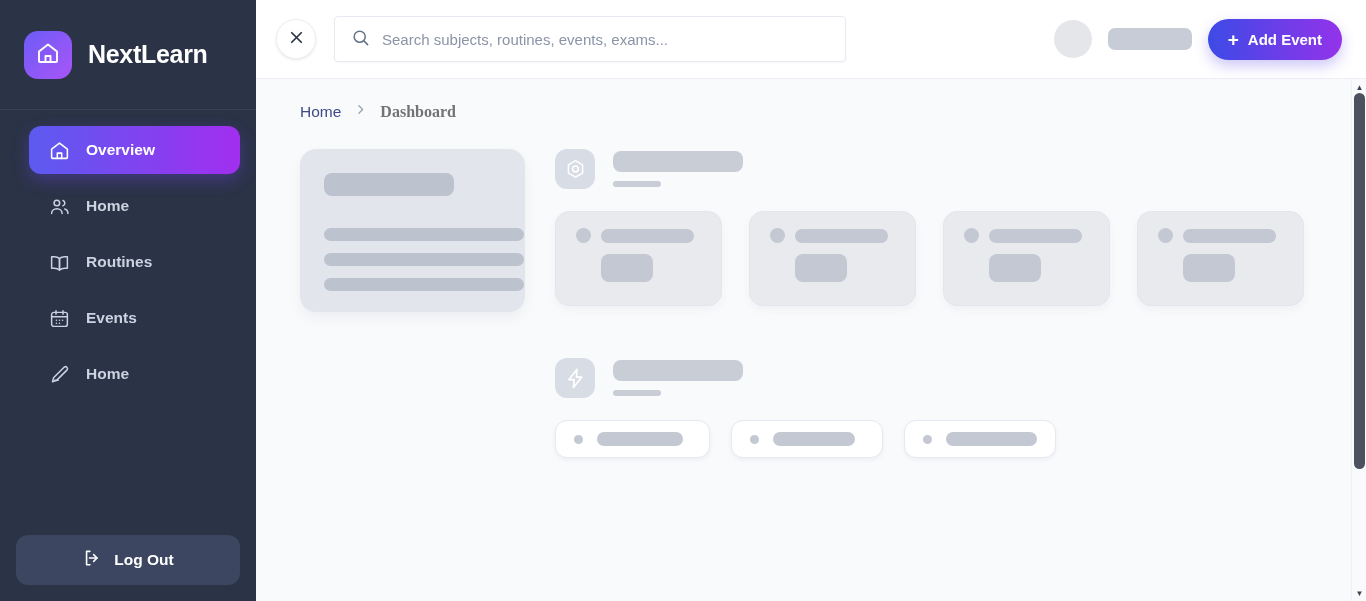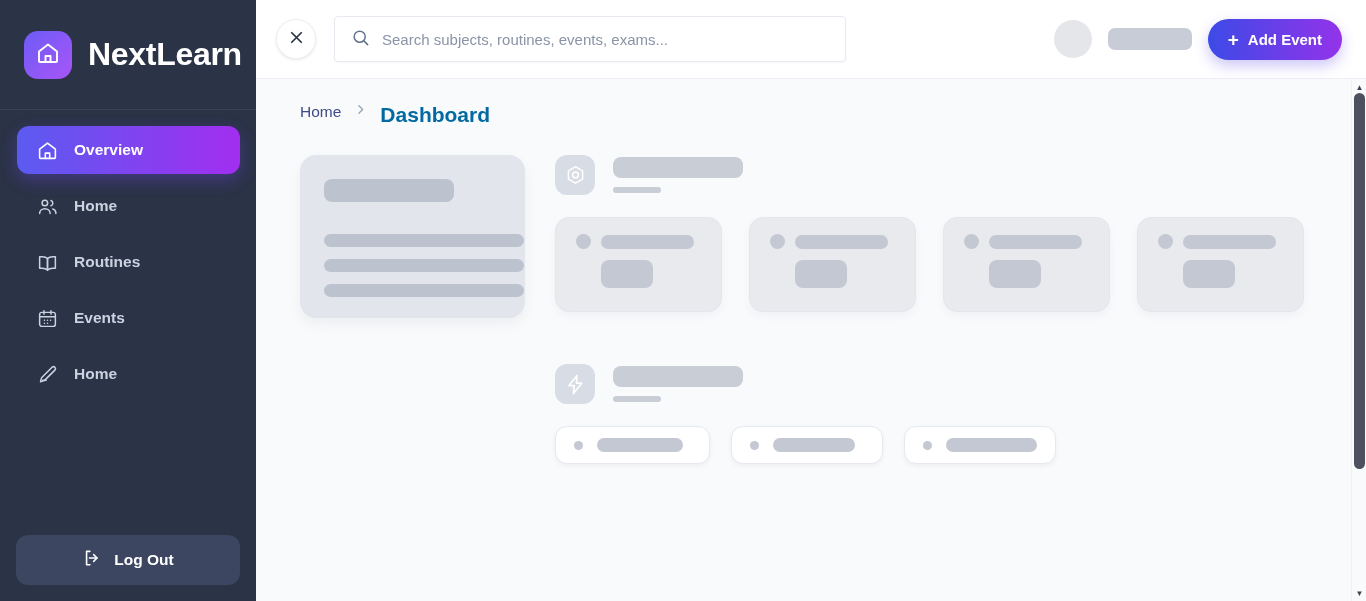--- a/index.html
+++ b/index.html
@@ -27,23 +27,23 @@
     gap: 16px;
     border-bottom: 1px solid #3a4258;
   }
   .brand-logo {
     width: 48px; height: 48px; border-radius: 14px;
     background: linear-gradient(135deg, #6d5cf6 0%, #a855f7 100%);
     display: flex; align-items: center; justify-content: center;
     flex: 0 0 48px;
   }
   .brand-name {
-    color: #ffffff; font-size: 32px; font-weight: bold; letter-spacing: -0.3px;
-  }
-  .nav { padding: 16px 16px 0 17px; flex: 1 1 auto; }
+    color: #ffffff; font-size: 25px; font-weight: bold; letter-spacing: -0.3px;
+  }
+  .nav { padding: 16px 16px 0 29px; flex: 1 1 auto; }
   .nav-item {
     display: flex; align-items: center; gap: 16px;
     height: 48px;
     padding-left: 20px;
     border-radius: 12px;
     margin-bottom: 8px;
     color: #cbd3e1;
     font-size: 15.5px;
     font-weight: 600;
     cursor: pointer;
@@ -122,21 +122,21 @@
     box-shadow: 0 6px 14px rgba(90,70,230,0.30);
     cursor: pointer; white-space: nowrap;
   }
   .add-event-btn .plus { font-size: 19px; font-weight: bold; line-height: 1; }
 
   
   .content { flex: 1 1 auto; padding: 24px 40px 0 44px; position: relative; overflow: hidden; }
   .breadcrumb { display: flex; align-items: flex-start; gap: 13px; margin-bottom: 28px; }
   .crumb-home { color: #3f4a86; font-size: 15.5px; cursor: pointer; }
   .crumb-sep { color: #94a0b5; font-size: 14px; }
-  .crumb-current { color: #0369a1; font-size: 21px; font-weight: bold; }
+  .crumb-current { color: #737373; font-size: 16px; font-weight: bold; font-family: Liberation Serif, serif; }
 
   .row-top { display: flex; align-items: flex-start; gap: 30px; }
 
   
   .hero-sk {
     width: 225px; height: 163px;
     background: #e2e5eb;
     border-radius: 16px;
     padding: 24px 24px 0 24px;
     box-shadow: 0 6px 14px rgba(15,23,42,0.05);

